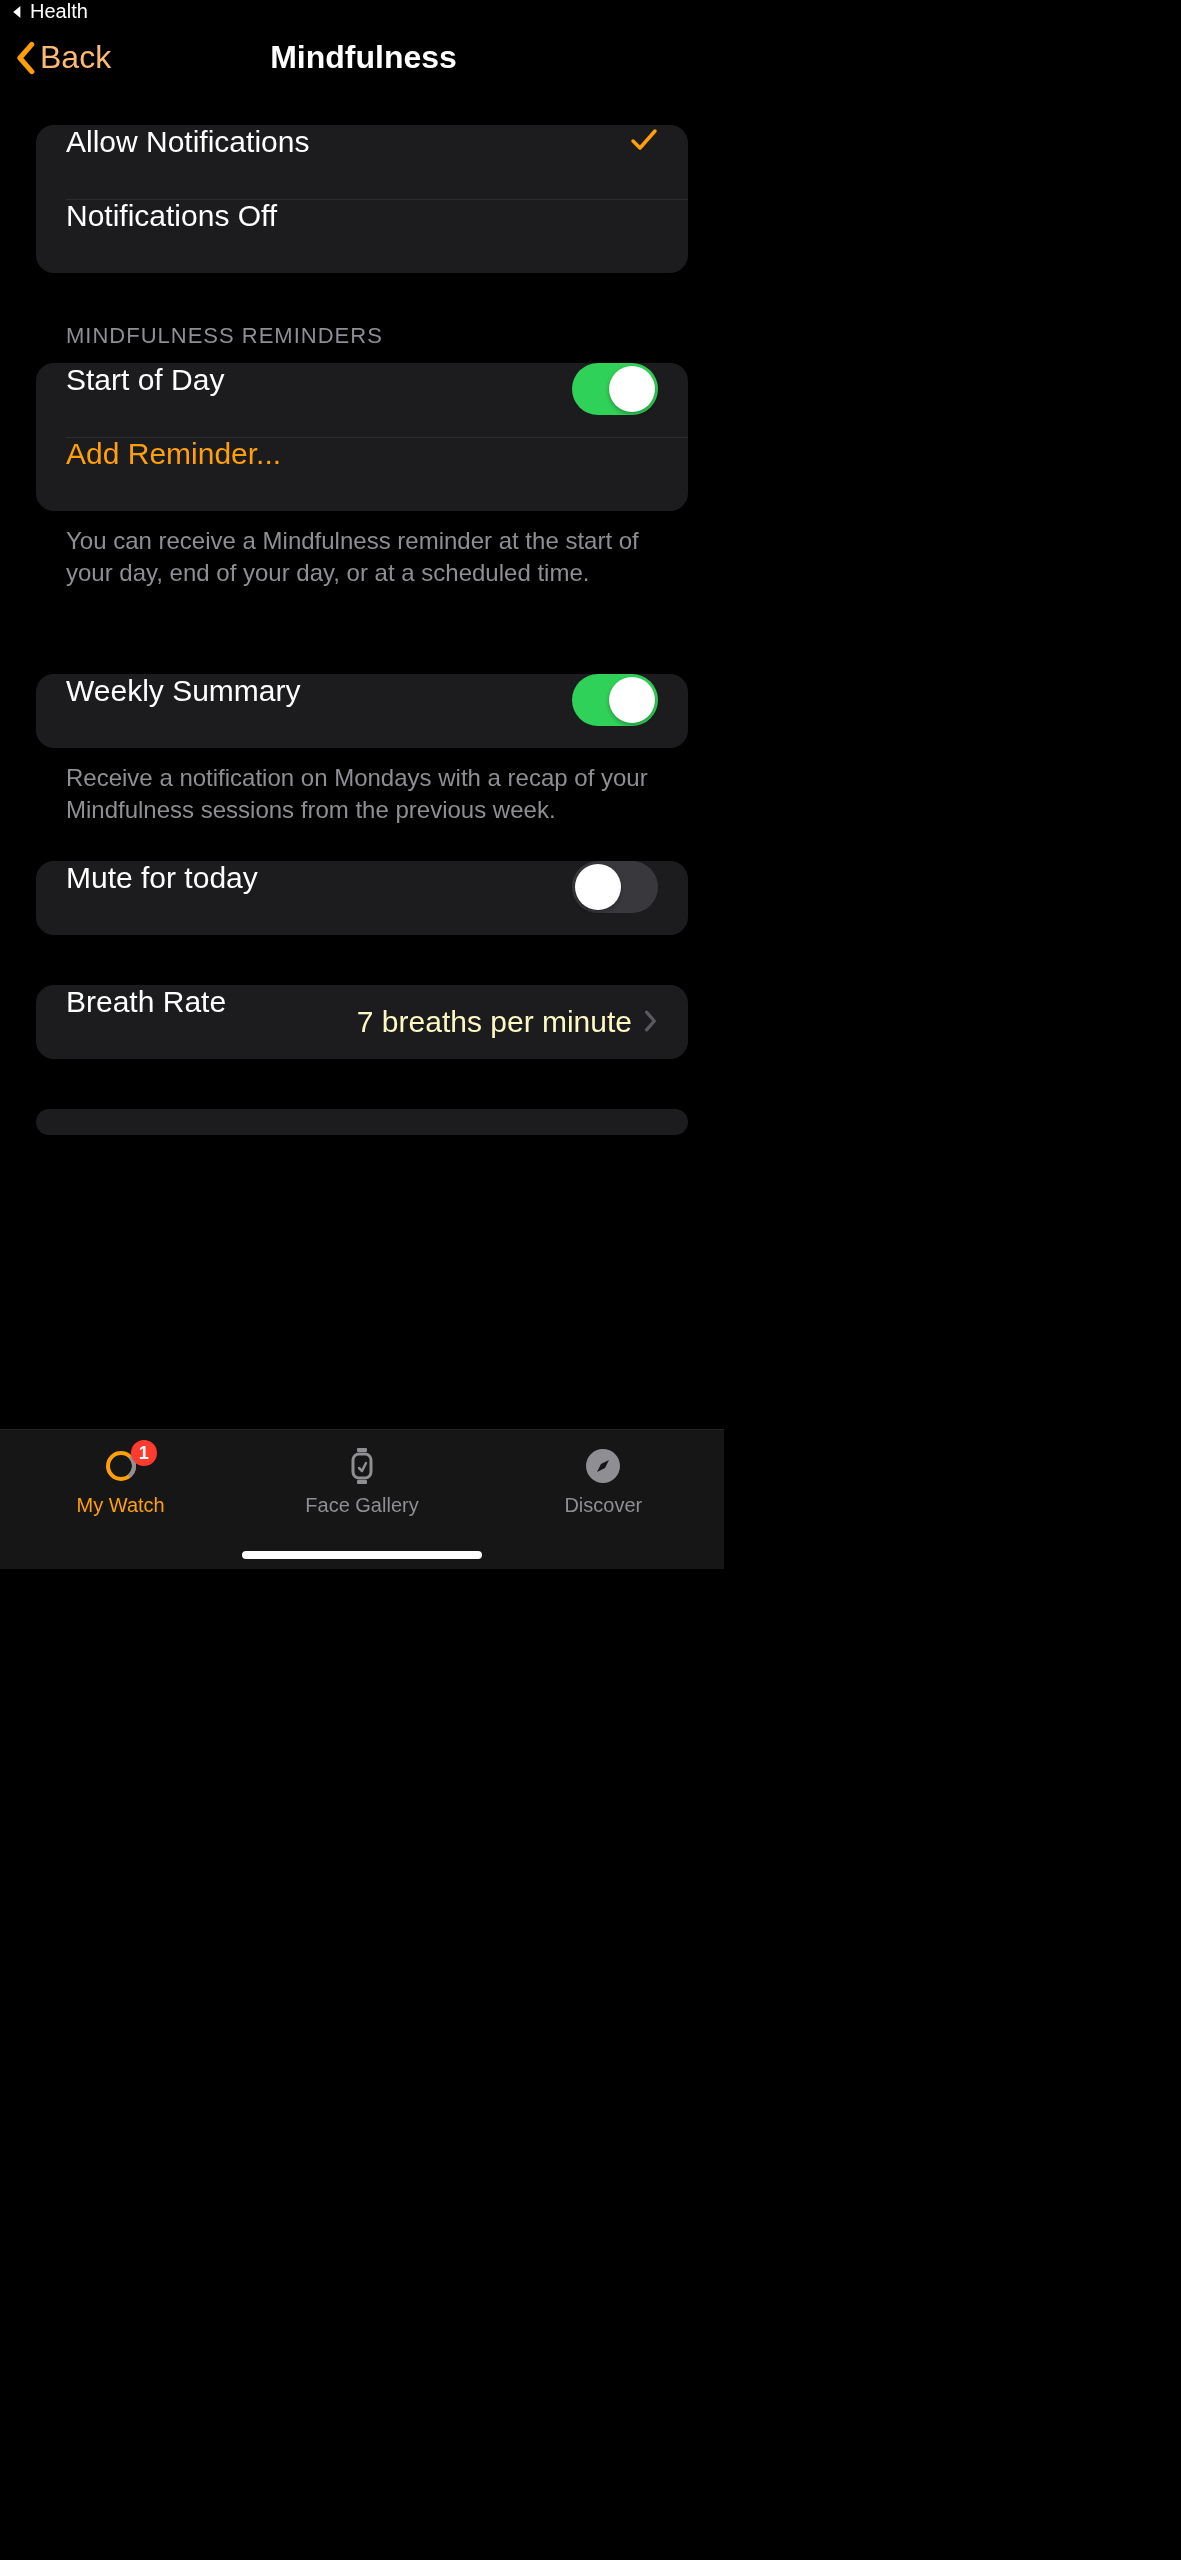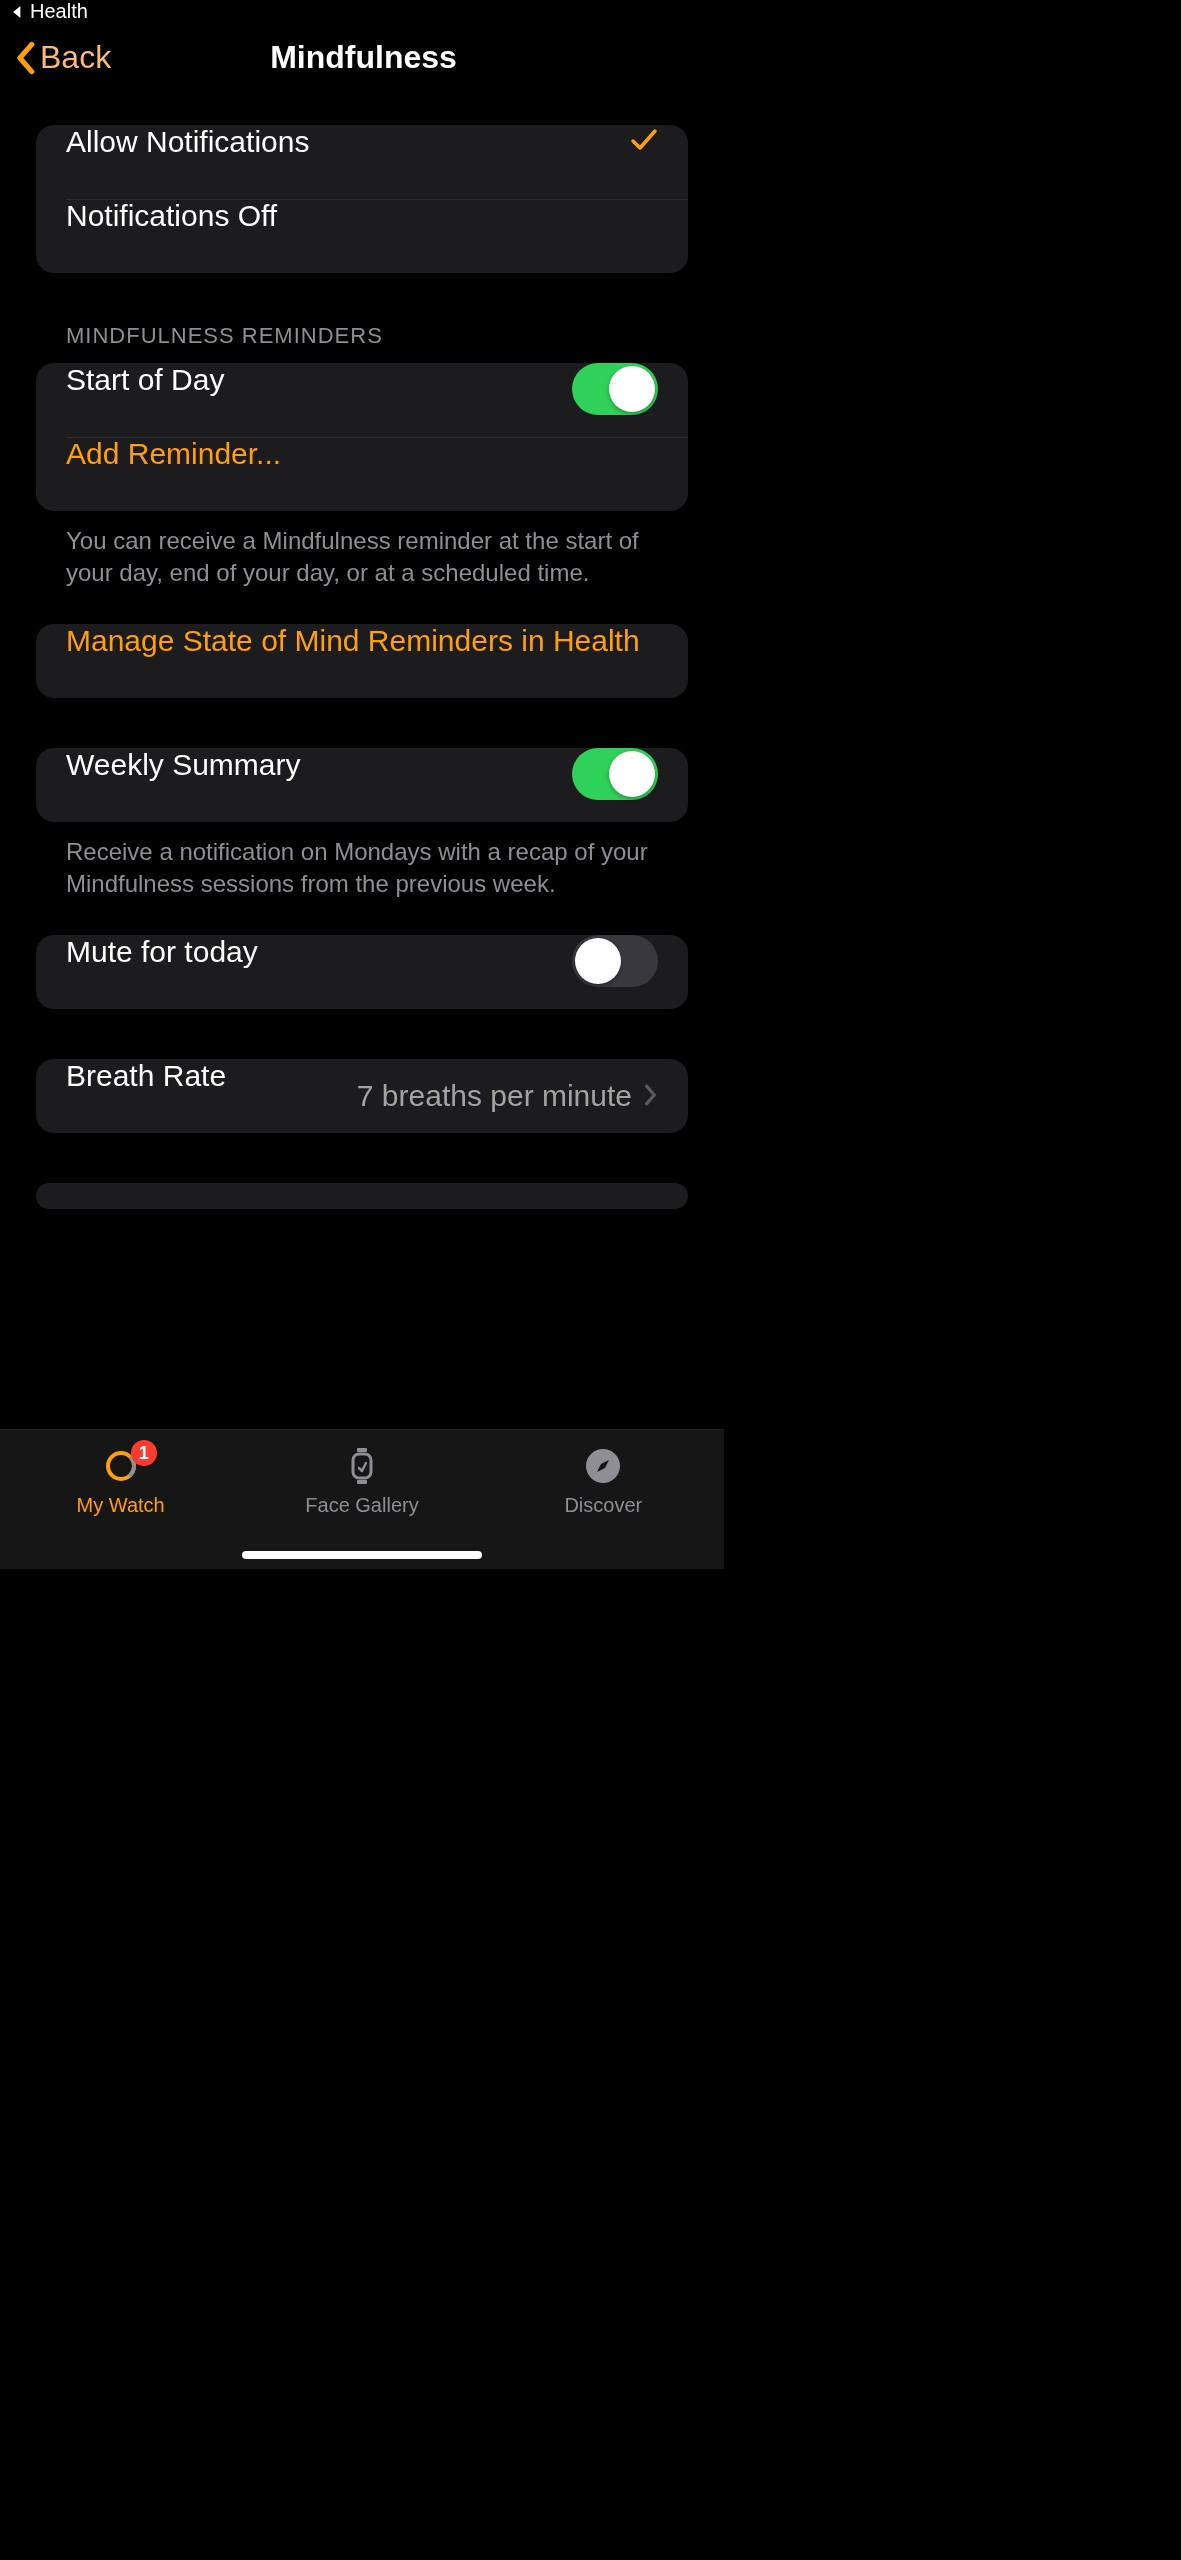--- a/index.html
+++ b/index.html
@@ -20,21 +20,21 @@
   .nav-title { position: absolute; left: 3px; right: 0; text-align: center; font-size: 32px; font-weight: 600; }
 
   .content { padding: 30px 36px 0 36px; }
 
   
   .group { background: #1c1c1e; border-radius: 18px; overflow: hidden; }
   .cell { display: flex; justify-content: space-between; padding: 0 30px; min-height: 74px; font-size: 30px; position: relative; }
   .cell + .cell::before { content: ""; position: absolute; top: 0; left: 30px; right: 0; height: 1px; background: rgba(255,255,255,0.08); }
   .cell .label { color: #fff; }
   .cell.link .label { color: #ff9f0a; }
-  .cell .value { color: #a3a3a3; font-size: 30px; }
+  .cell .value { color: #fef9c3; font-size: 30px; }
   .cell .check { color: #ff9f0a; }
   .cell .chevron { color: #5a5a5e; margin-left: 12px; }
   .cell .right { display: flex; align-items: center; }
 
   .section-header { color: #8e8e93; font-size: 22px; letter-spacing: 1px; padding: 0 30px 14px 30px; margin-top: 50px; }
   .footer-text { color: #8e8e93; font-size: 24px; line-height: 1.35; padding: 14px 30px 0 30px; }
 
   .spacer-sm { height: 34px; }
   .spacer-md { height: 50px; }
 
@@ -108,25 +108,20 @@
           </div>
       </div>
       <div class="cell link">
         <span class="label">Add Reminder...</span>
       </div>
     </div>
     <div class="footer-text">You can receive a Mindfulness reminder at the start of your day, end of your day, or at a scheduled time.</div>
 
     <div class="spacer-sm"></div>
 
-    <div class="group">
-      <div class="cell link">
-        <span class="label">Manage State of Mind Reminders in Health</span>
-      </div>
-    </div>
 
     <div class="spacer-md"></div>
 
     <div class="group">
       <div class="cell">
         <span class="label">Weekly Summary</span>
         <div class="toggle on">
             <div class="knob"></div>
           </div>
       </div>

